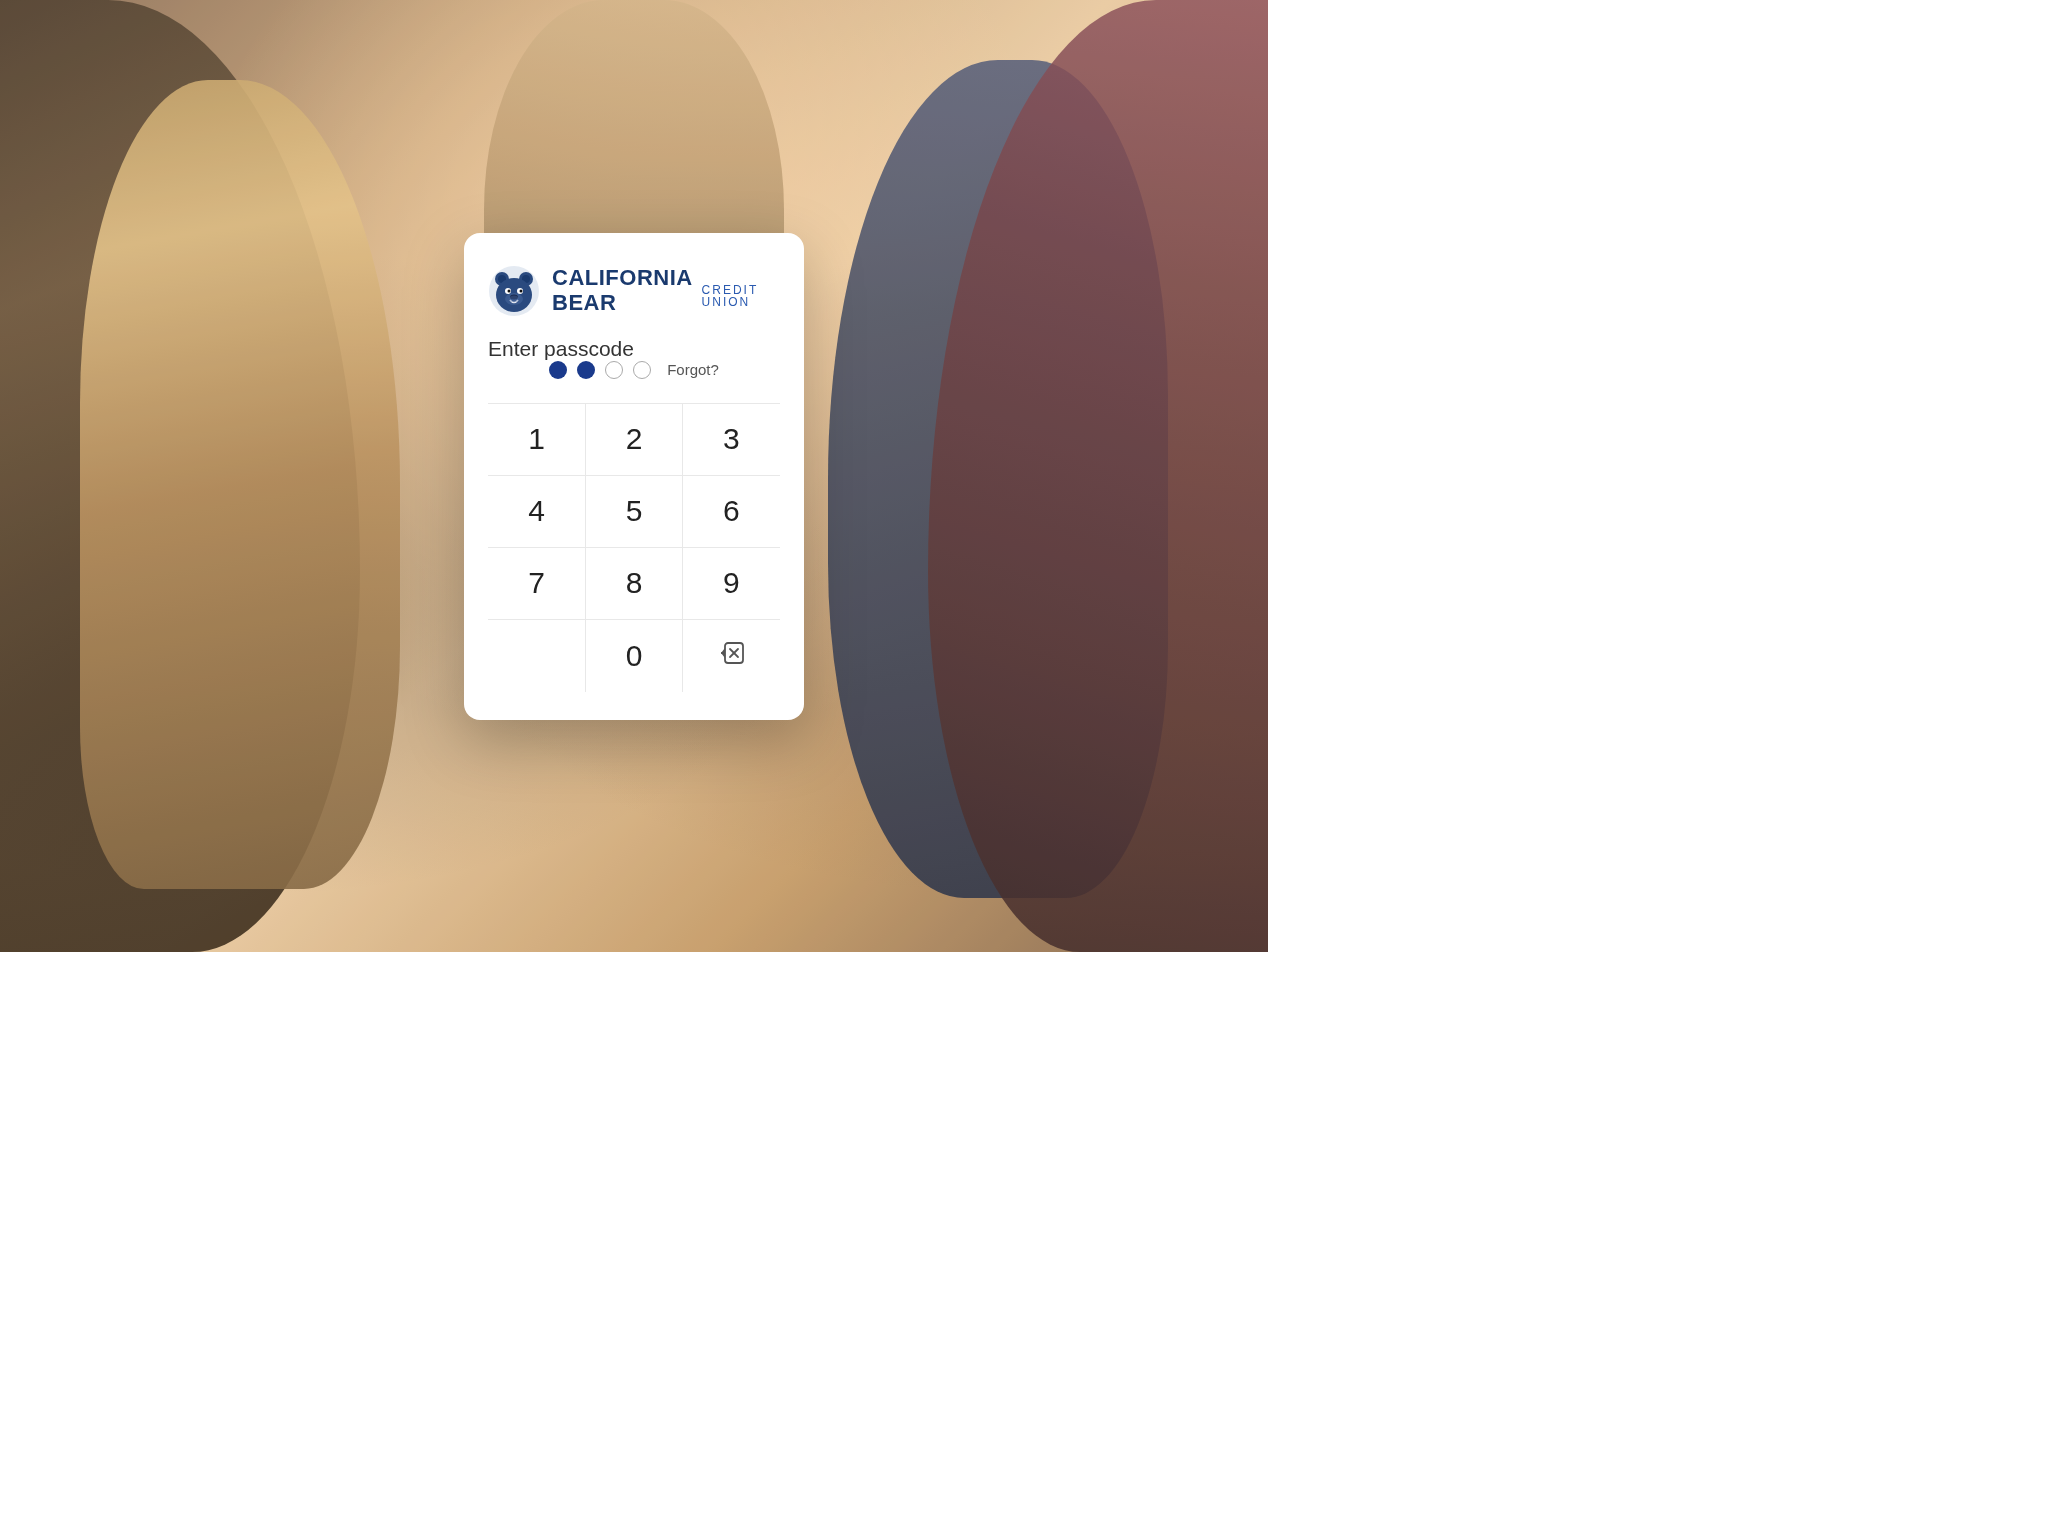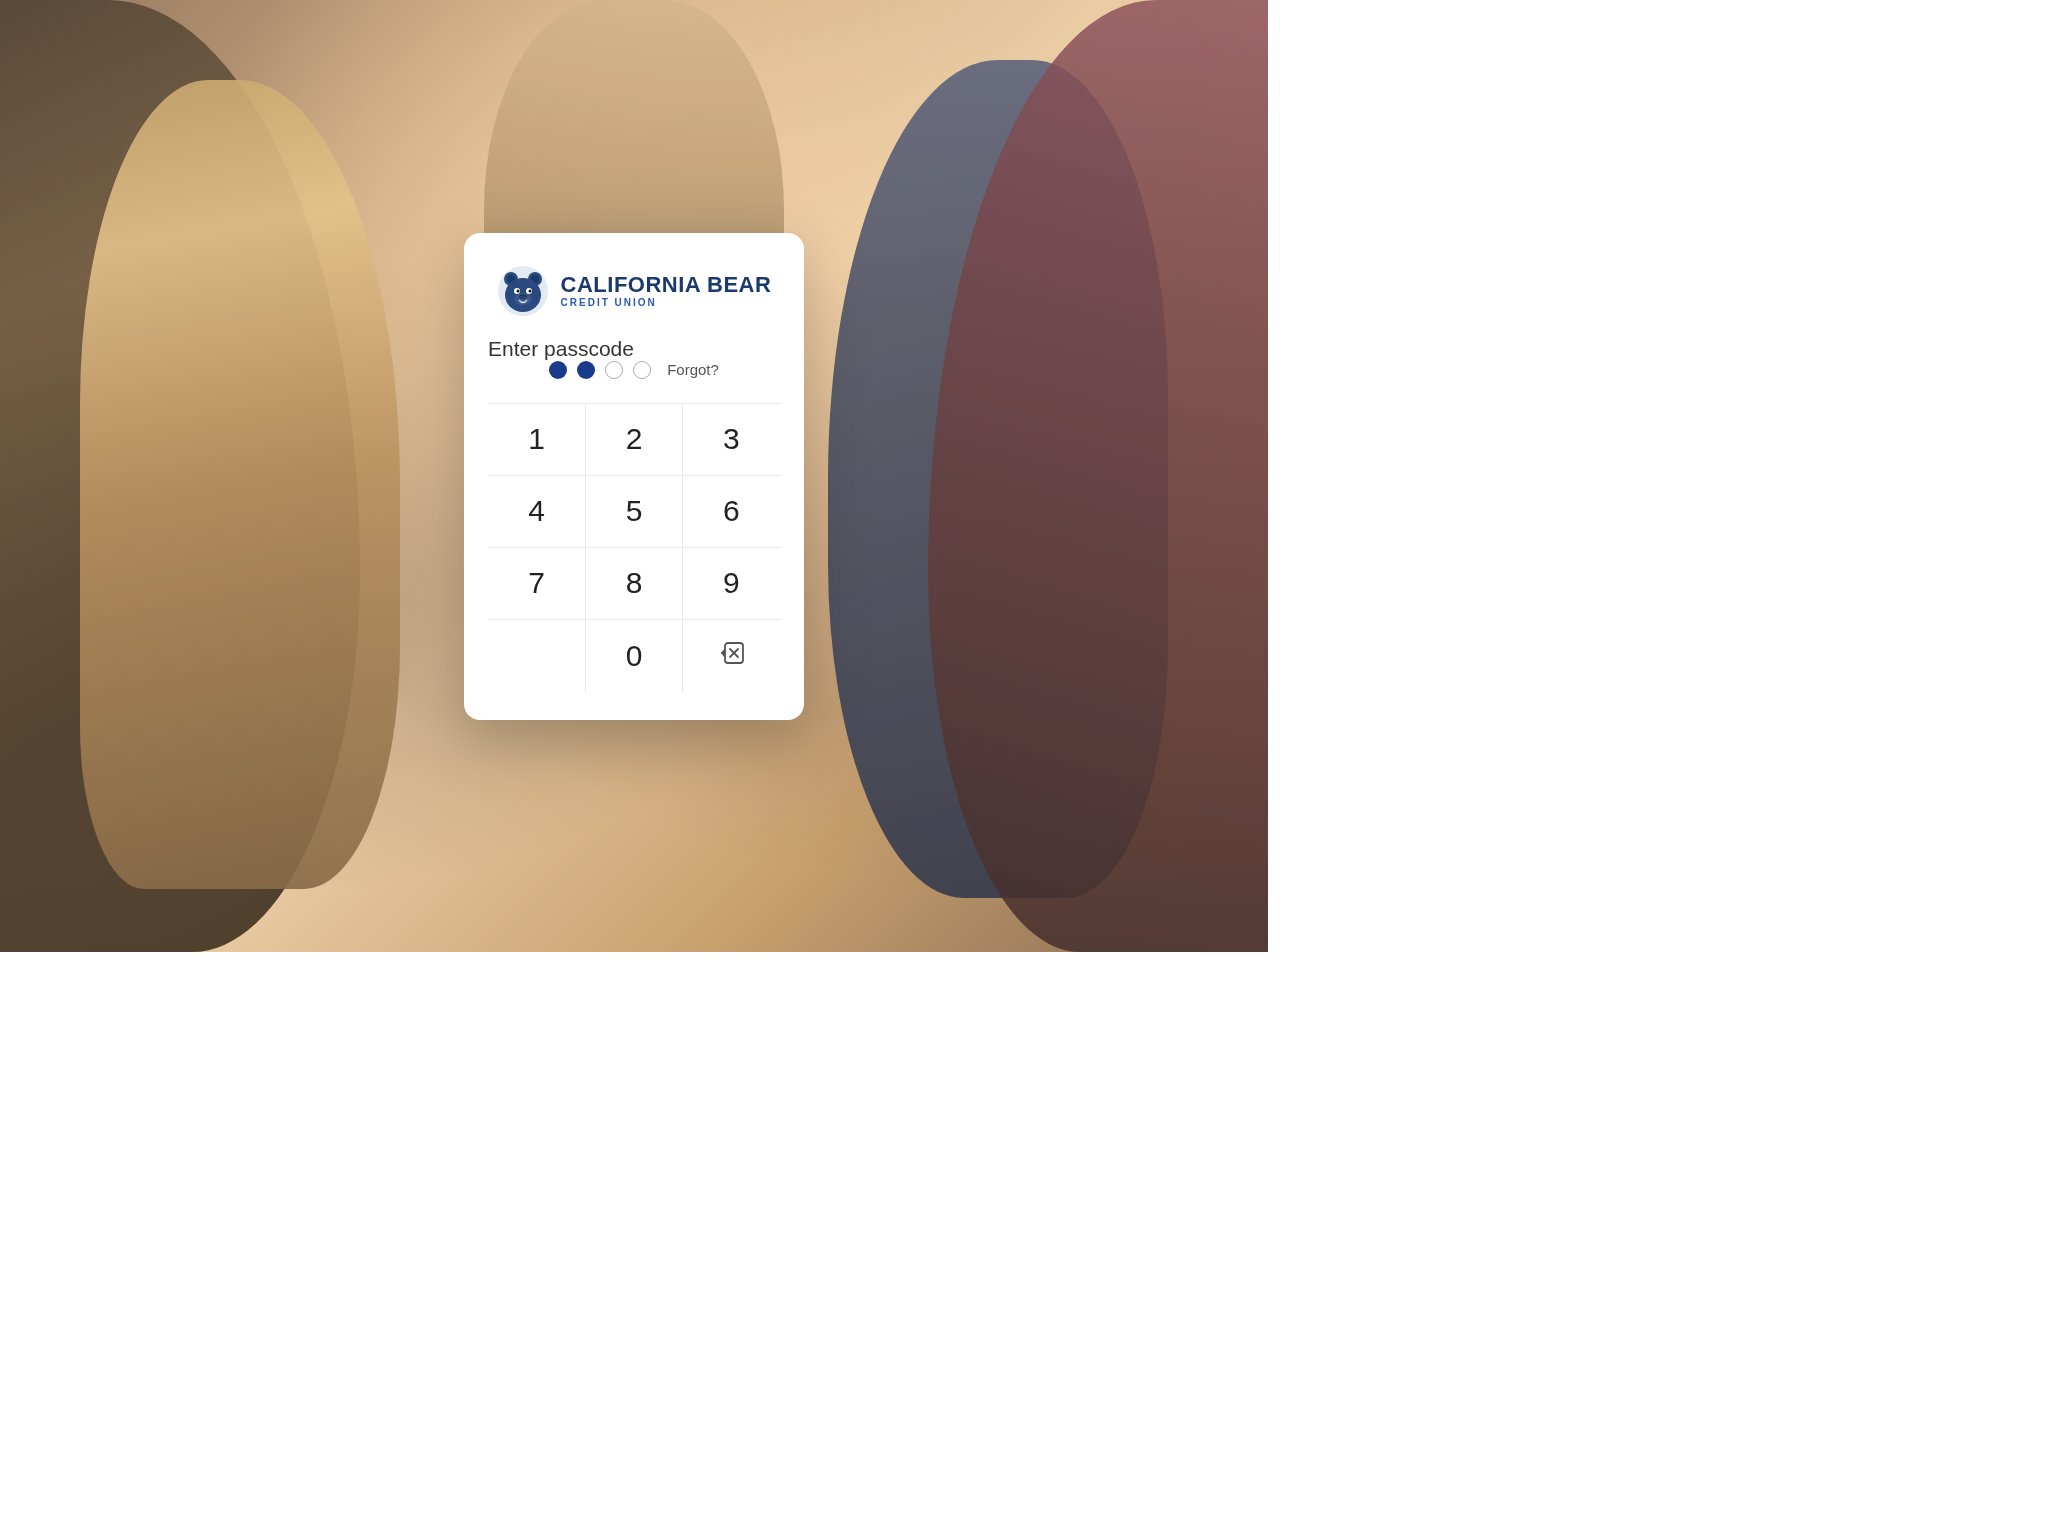--- a/index.html
+++ b/index.html
@@ -125,39 +125,39 @@
     }
 
     .bear-logo {
       width: 52px;
       height: 52px;
       flex-shrink: 0;
     }
 
     .brand-text {
       display: flex;
-      flex-direction: column;
+      flex-direction: row;
       line-height: 1;
     }
 
     .brand-name {
       font-size: 22px;
       font-weight: 900;
       color: #1a3a6e;
       letter-spacing: 0.5px;
       line-height: 1.1;
     }
 
     .brand-subtitle {
-      font-size: 10px;
-      font-weight: 700;
+      font-size: 12px;
+      font-weight: 400;
       color: #2a5ab0;
       letter-spacing: 2px;
       text-transform: uppercase;
-      margin-top: 1px;
+      margin-top: 18px;
     }
 
     .passcode-label {
       font-size: 21px;
       font-weight: 400;
       color: #333;
     }
 
     .passcode-dots {
       display: flex;

